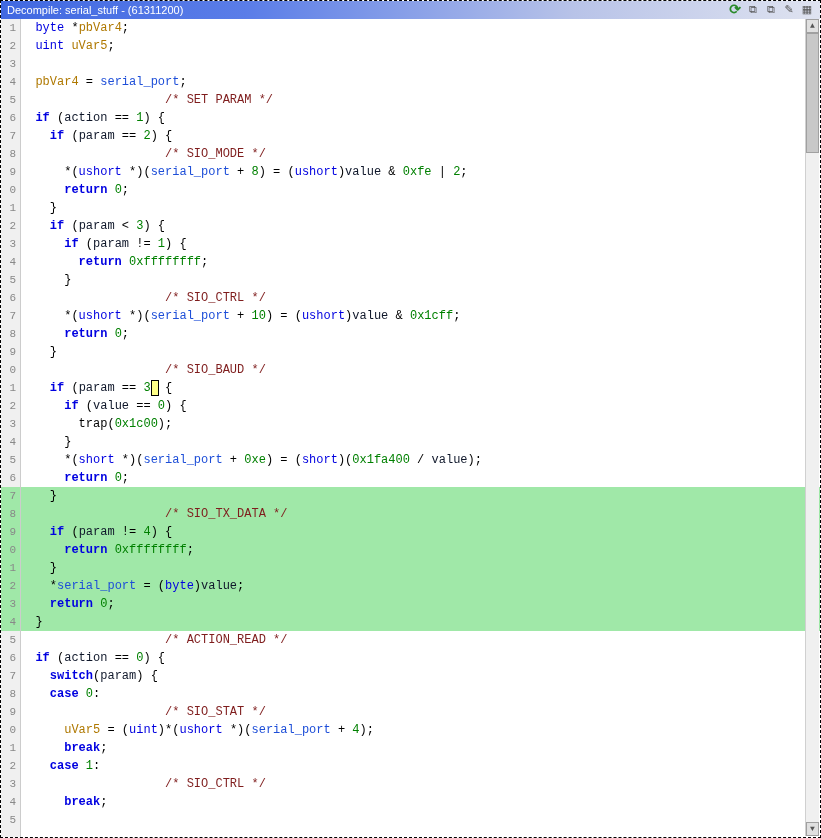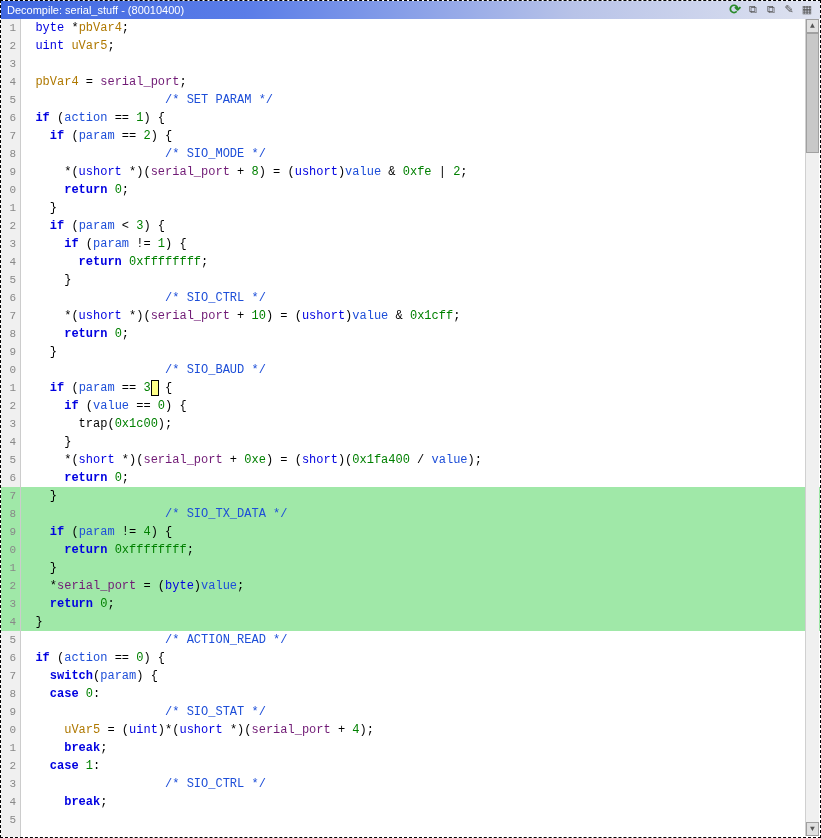--- a/index.html
+++ b/index.html
@@ -75,25 +75,25 @@
   .row {
     height: 18px;
     line-height: 18px;
     white-space: pre;
     padding-left: 0;
   }
   .row.hl { background: #a0e8a8; }
   .kw { color: #0000E0; font-weight: bold; }
   .ty { color: #0000E0; }
   .fn { color: #000000; font-family: Liberation Mono, monospace; }
-  .id { color: #1d4ed8; }
-  .glob { color: #701a75; }
+  .id { color: #0f172a; }
+  .glob { color: #1d4ed8; }
   .var { color: #af7800; }
   .num { color: #008000; }
-  .cm { color: #1d4ed8; }
+  .cm { color: #7f1d1d; }
   .cursor-box {
     position: absolute;
     border: 1px solid #000;
     background: #ffff88;
     width: 8px;
     height: 16px;
     top: 1px;
     pointer-events: none;
   }
   .scrollbar {
@@ -125,21 +125,21 @@
     line-height: 12px;
     color: #555;
   }
   .scroll-btn.up { top: 0; }
   .scroll-btn.down { bottom: 0; }
 </style>
 </head>
 <body>
 
 <div class="title-bar">
-  <span class="title-text">Decompile: serial_stuff - (80010400)</span>
+  <span class="title-text">Decompile: serial_stuff - (61311200)</span>
   <span class="title-icons">
     <span class="t-icon refresh-icon">⟳</span>
     <span class="t-icon">⧉</span>
     <span class="t-icon">⧉</span>
     <span class="t-icon">✎</span>
     <span class="t-icon">▦</span>
   </span>
 </div>
 
 <div class="code-area">

